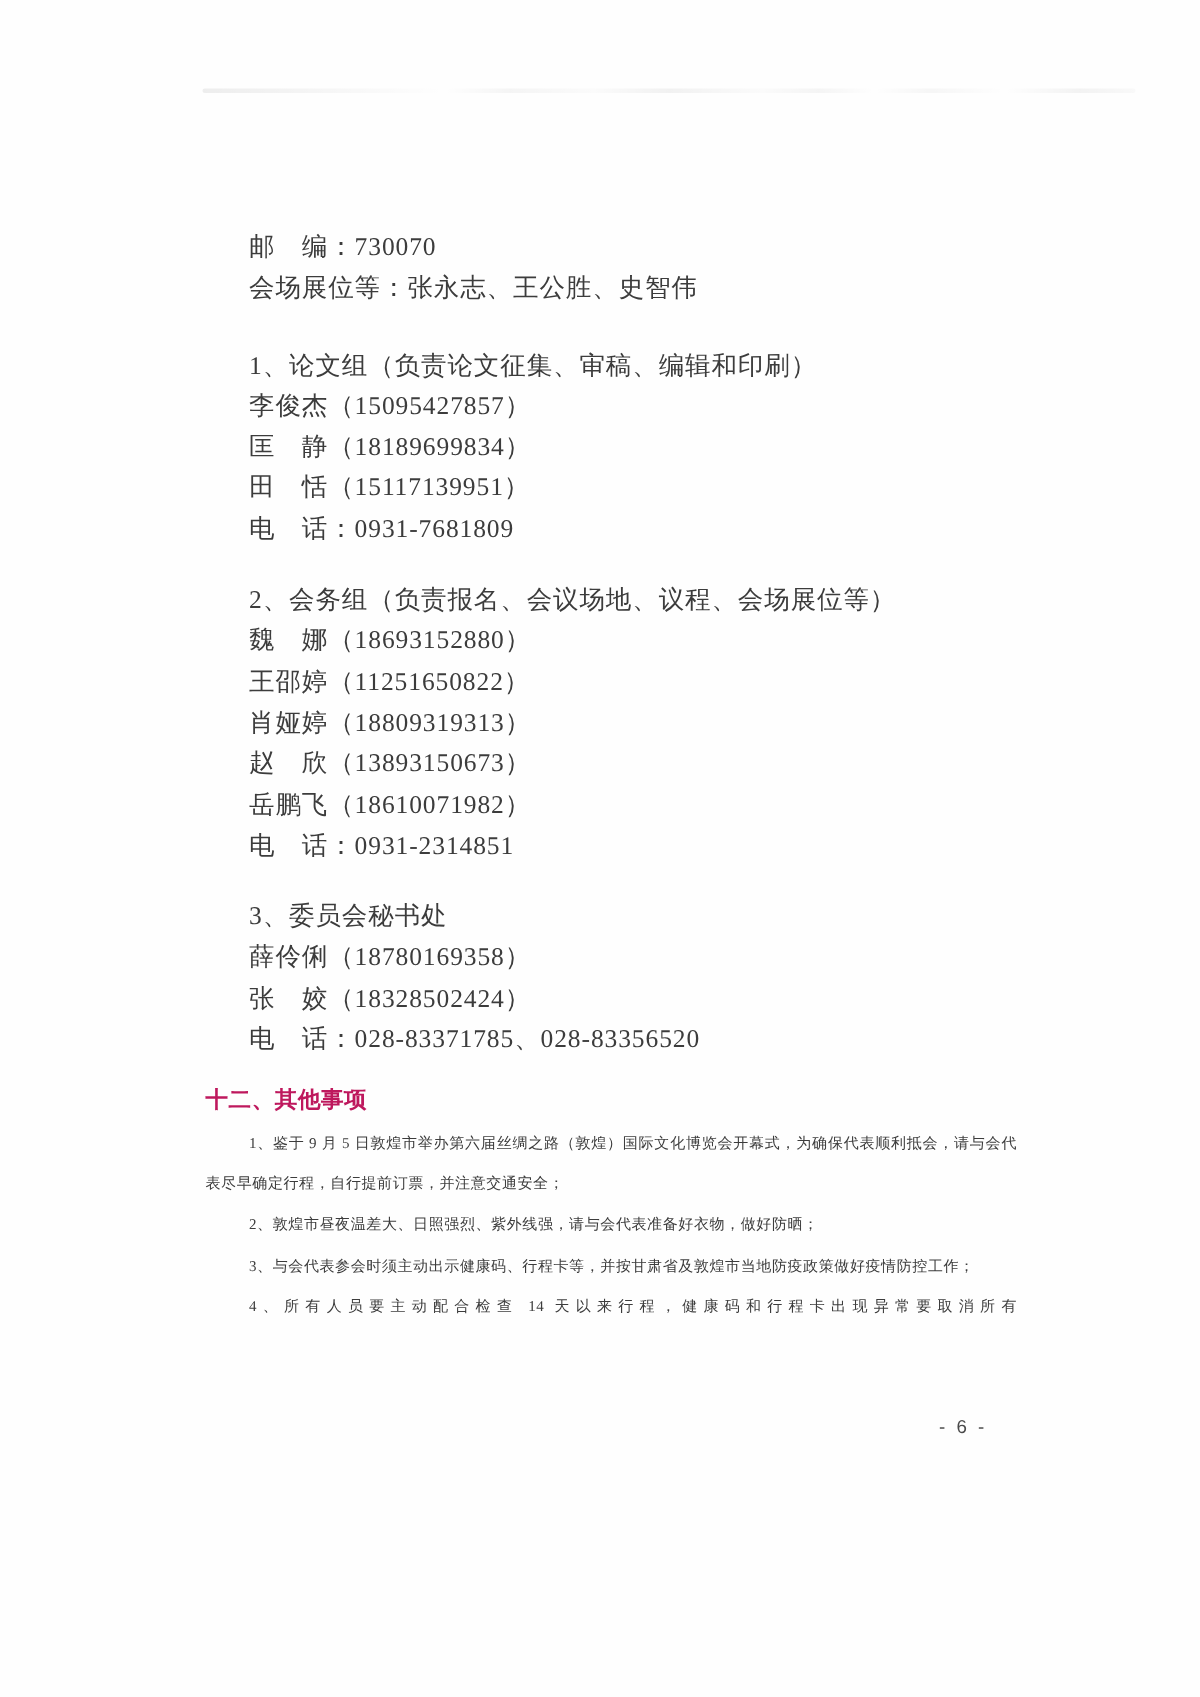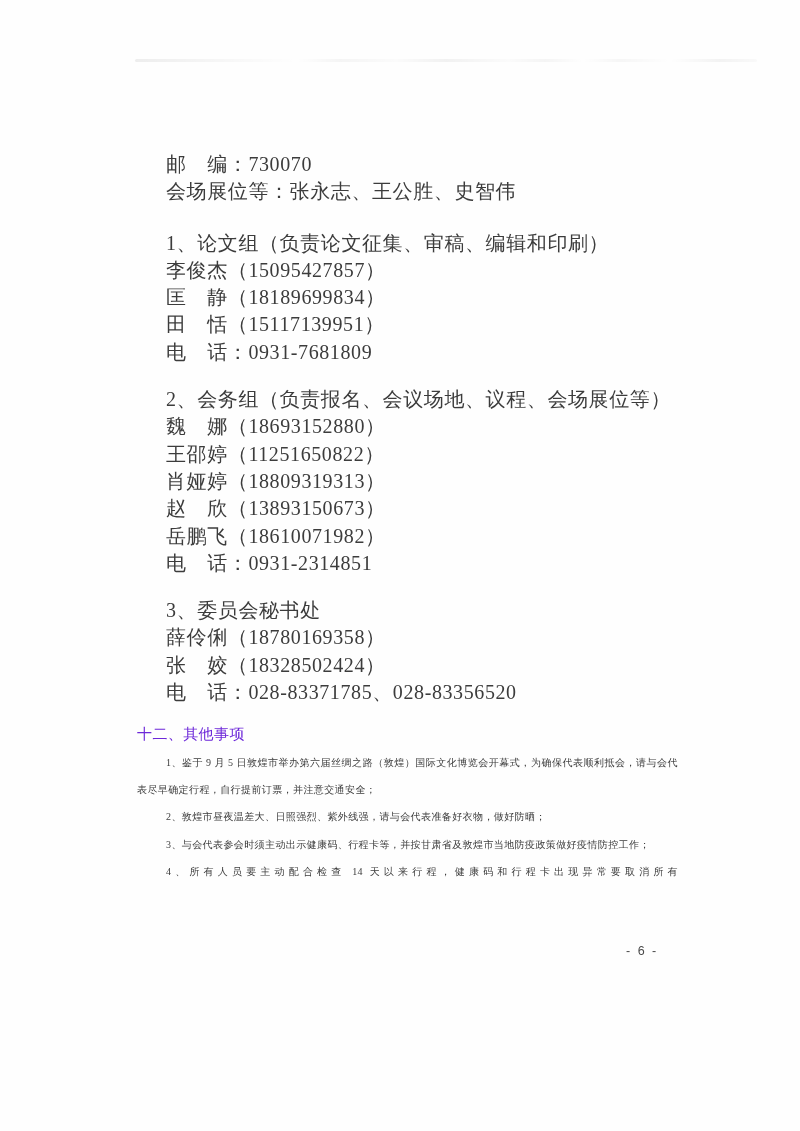--- a/index.html
+++ b/index.html
@@ -40,41 +40,41 @@
       rgba(0,0,0,0.03) 100%);
     opacity: 0.65;
   }
   .content {
     position: absolute;
     left: 137px;
     top: 151px;
     width: 541px;
   }
   .line {
-    font-size: 20px;
+    font-size: 17px;
     line-height: 27.3px;
     letter-spacing: 0.6px;
     white-space: pre;
   }
   .indent {
     padding-left: 29px;
   }
   .contact-group {
     margin-top: 20px;
   }
   .contact-group.first {
     margin-top: 24px;
   }
   .section-heading {
     margin: 0;
     margin-top: 15px;
     font-size: 15px;
     line-height: 27.3px;
-    font-weight: normal;
-    color: #6d28d9;
+    font-weight: bold;
+    color: #be185d;
     letter-spacing: 0.4px;
   }
   .para {
     margin: 0;
     font-size: 10px;
     line-height: 27.3px;
     letter-spacing: 0.4px;
     text-indent: 29px;
     text-align: justify;
     text-justify: inter-character;

